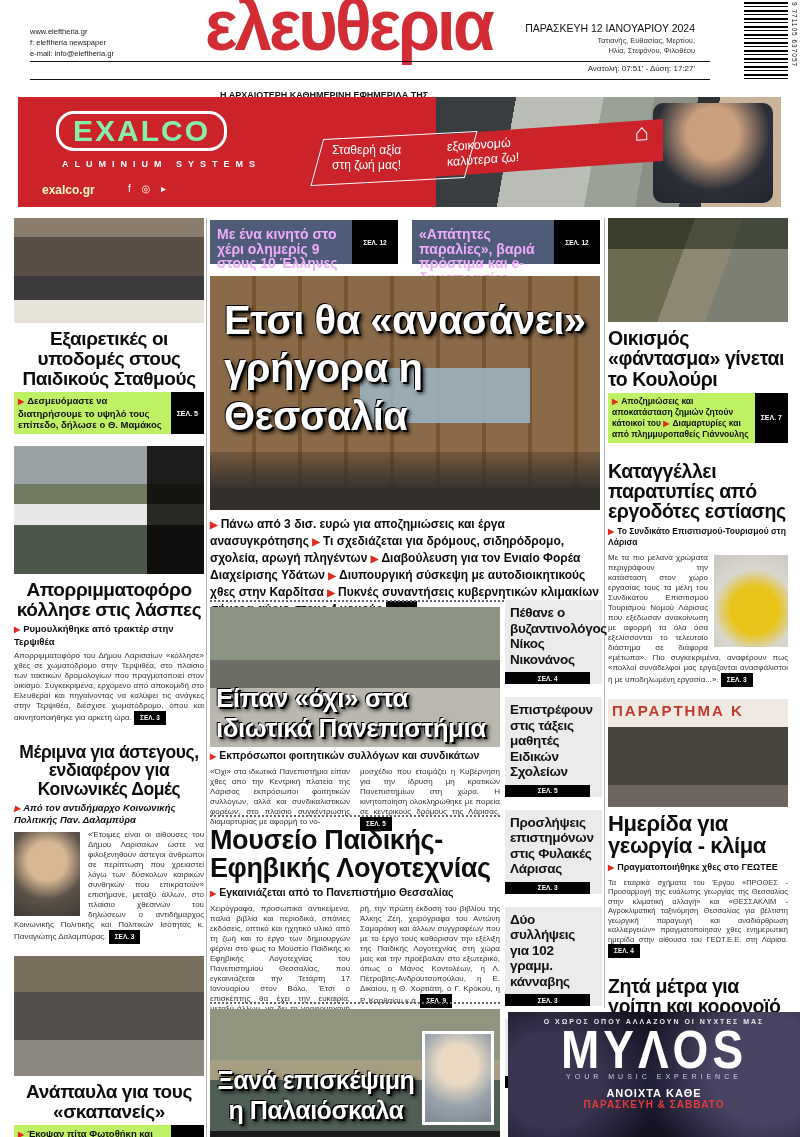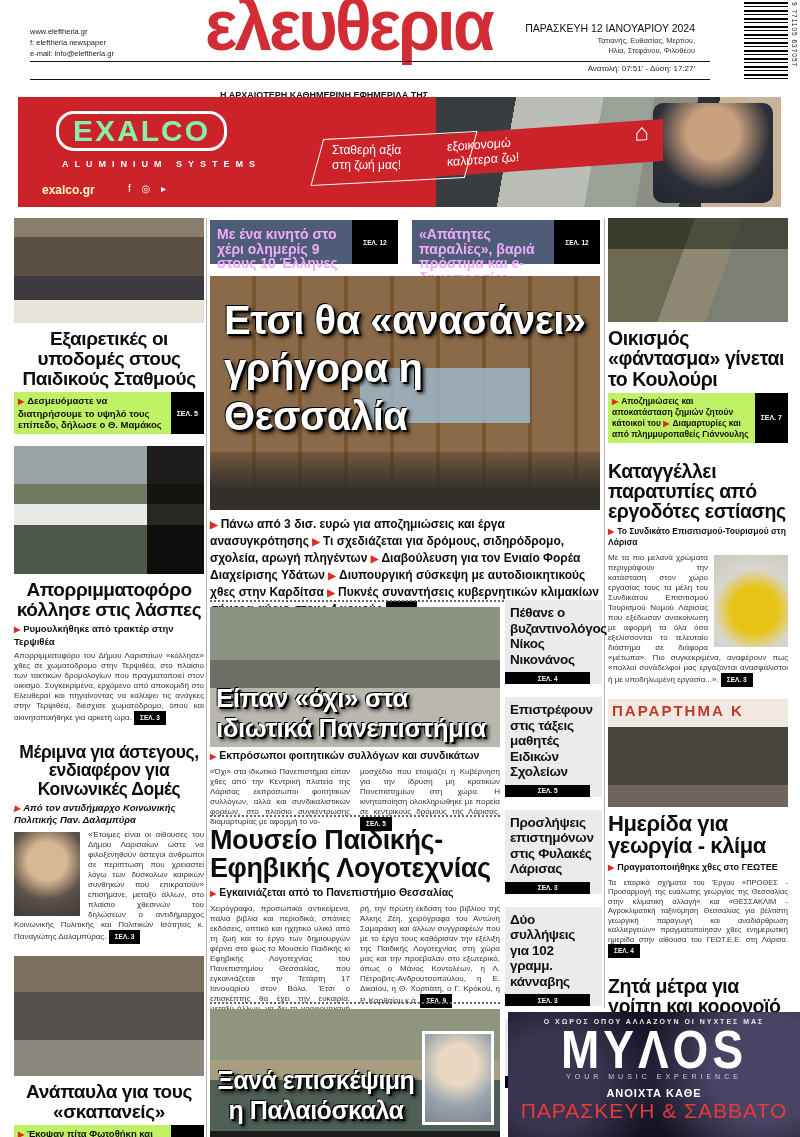--- a/index.html
+++ b/index.html
@@ -120,21 +120,21 @@
 
   
   .mylos{left:508px;top:1012px;width:292px;height:125px;color:#fff;text-align:center;overflow:hidden;
      background:radial-gradient(circle at 15% 55%,#3a3450 0 18%,transparent 40%),
                 radial-gradient(circle at 88% 45%,#4a4464 0 20%,transparent 45%),
                 linear-gradient(180deg,#141422 0,#1d1d33 60%,#121220 100%);}
   .my-tag{font-size,7px;font-size:7px;letter-spacing:2px;color:#e8e8e8;margin-top:6px;font-weight:bold;}
   .my-brand{font-size:46px;line-height:46px;letter-spacing:4px;font-weight:bold;transform:scaleY(1.15);margin-top:2px;}
   .my-sub{font-size:7px;letter-spacing:4px;color:#cfcfe0;margin-top:0;}
   .my-open1{font-size:11px;font-weight:bold;margin-top:7px;letter-spacing:1px;}
-  .my-open2{font-size:21px;font-weight:normal;color:#e43b3b;letter-spacing:1px;}
+  .my-open2{font-size:10px;font-weight:bold;color:#e43b3b;letter-spacing:1px;}
 </style>
 </head>
 <body>
 
 <div class="page">
 
   <div class="abs contact">
     <div>www.eleftheria.gr</div>
     <div>f: eleftheria newspaper</div>
     <div>e-mail: info@eleftheria.gr</div>

